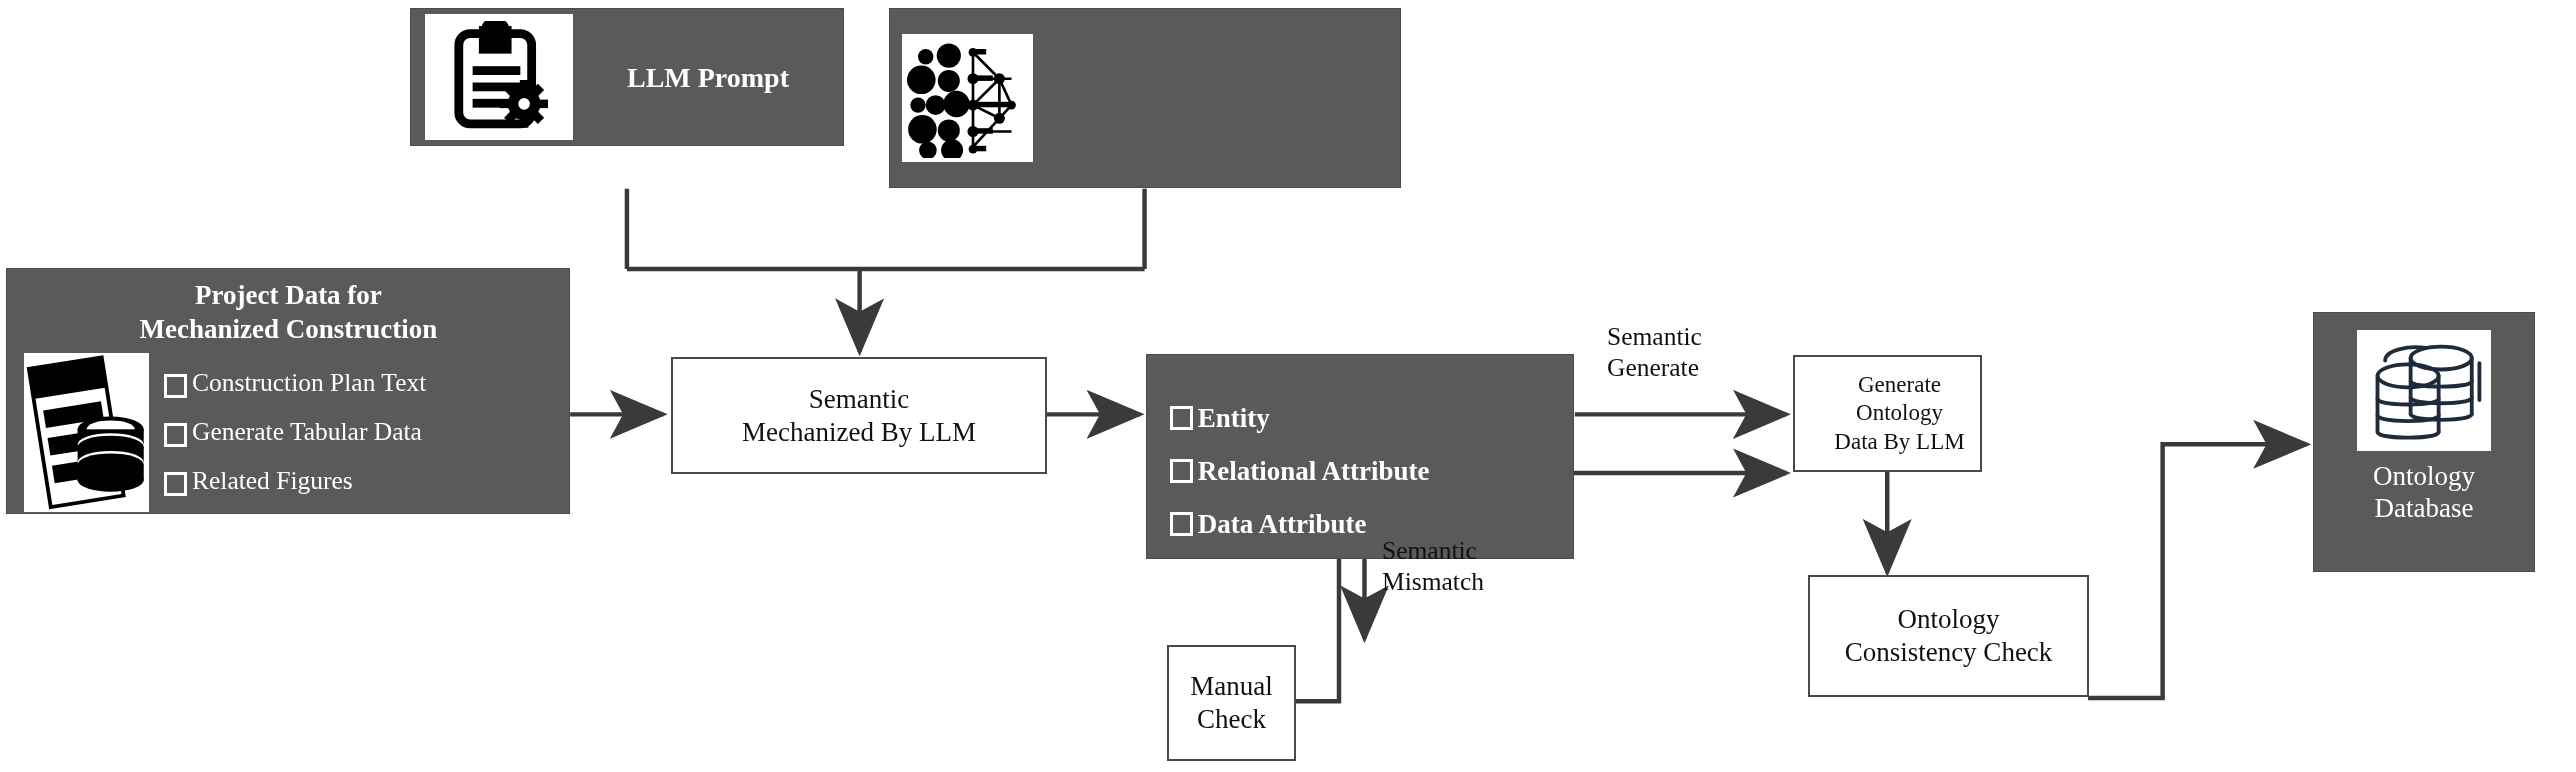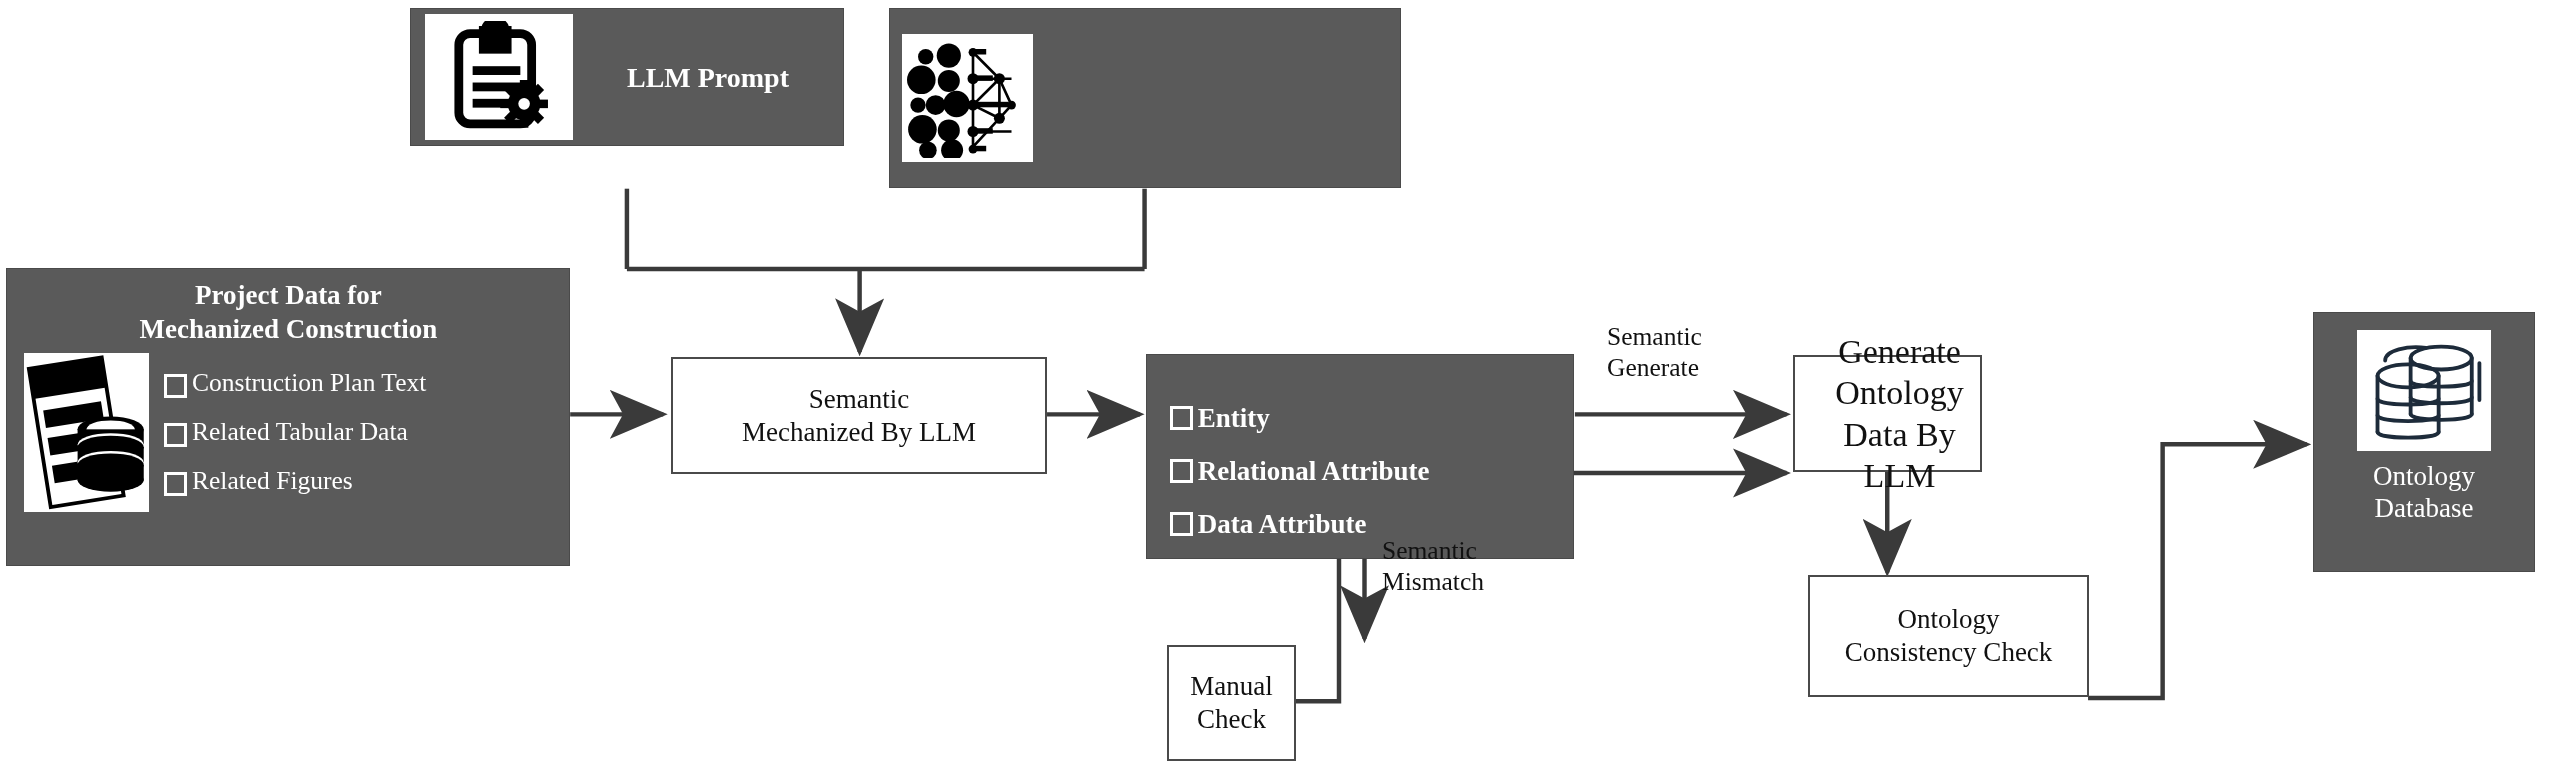--- a/index.html
+++ b/index.html
@@ -145,21 +145,21 @@
             <rect x="62" y="57" width="30" height="5"></rect>
             <rect x="62" y="81" width="16" height="5"></rect>
             <rect x="62" y="9" width="10" height="5"></rect>
             <rect x="62" y="97" width="10" height="5"></rect>
           </g>
         </svg>
       </div>
     </div>
   </div>
 
-  <div class="node dark" style="left:6.4px;top:268px;width:564px;height:298px;">
+  <div class="node dark" style="left:6.4px;top:268px;width:564px;height:246px;">
     <div class="pd-head">
       <div>Project Data for</div>
       <div>Mechanized Construction</div>
     </div>
     <div class="pd-body">
       <div class="pd-icon" style="width:125px;height:159px;">
         <svg width="125" height="159" viewBox="0 0 98 125">
           <g transform="rotate(-9 49 62)">
             <rect x="12" y="6" width="58" height="110" fill="#fff" stroke="#000" stroke-width="3"></rect>
             <rect x="12" y="6" width="58" height="24" fill="#000"></rect>
@@ -181,21 +181,21 @@
           </g>
         </svg>
       </div>
       <div class="pd-list">
         <div class="pd-item">
           <span class="chk"></span>
           <span>Construction Plan Text</span>
         </div>
         <div class="pd-item">
           <span class="chk"></span>
-          <span>Related Tabular Data</span>
+          <span>Generate Tabular Data</span>
         </div>
         <div class="pd-item">
           <span class="chk"></span>
           <span>Related Figures</span>
         </div>
       </div>
     </div>
   </div>
 
   <div class="node plain" style="left:671px;top:357px;width:376px;height:117px;">
@@ -226,21 +226,21 @@
     <div>Semantic</div>
     <div>Generate</div>
   </div>
 
   <div class="edgelabel" style="left:1382px;top:536px;">
     <div>Semantic</div>
     <div>Mismatch</div>
   </div>
 
   <div class="node plain" style="left:1793px;top:355px;width:189px;height:117px;">
-    <div class="ptext" style="font-size:34px;padding-left:24px;">
+    <div class="ptext" style="font-size:23px;padding-left:24px;">
       <div>Generate Ontology</div>
       <div>Data By LLM</div>
     </div>
   </div>
 
   <div class="node plain" style="left:1808px;top:575px;width:281px;height:122px;">
     <div class="ptext">
       <div>Ontology</div>
       <div>Consistency Check</div>
     </div>

